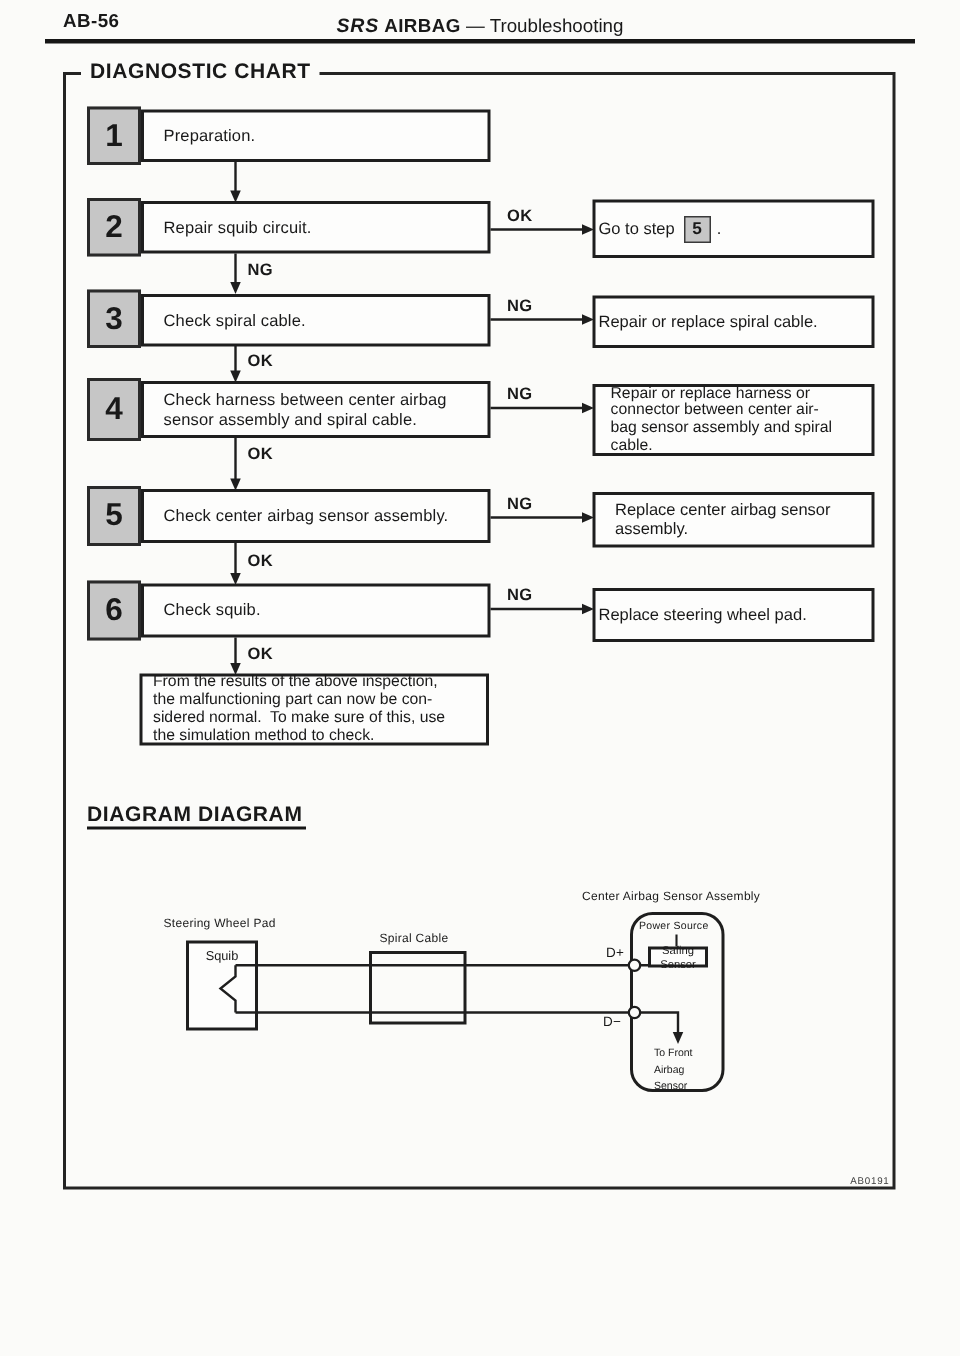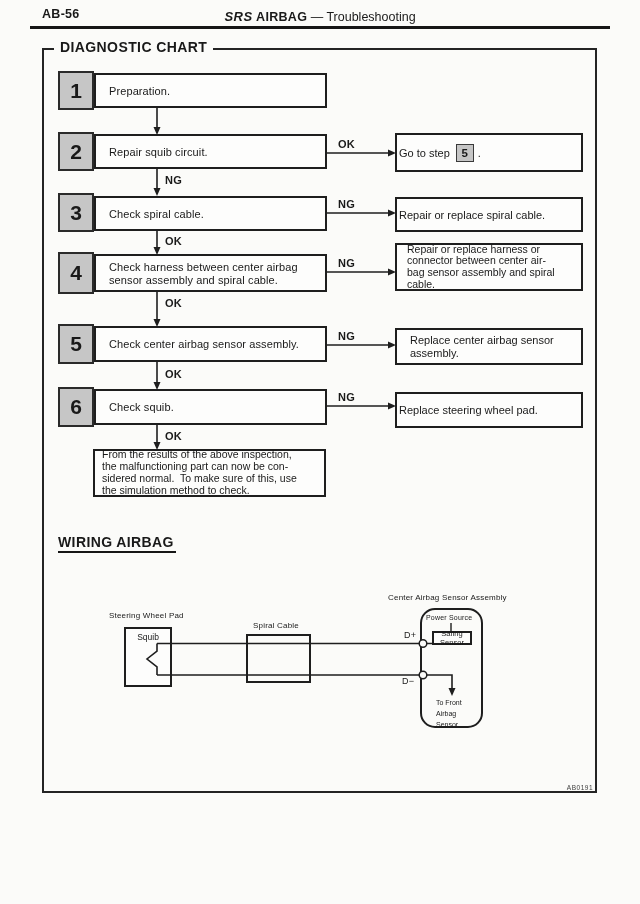--- a/index.html
+++ b/index.html
@@ -108,21 +108,21 @@
   <div class="abs rbox" style="left:395px;top:133px;width:188px;height:39px;">
     <span>Go to step</span>
     <span class="badge5">5</span>
     <span>.</span>
   </div>
 
   <div class="abs rbox" style="left:395px;top:197px;width:188px;height:35px;">
     <span>Repair or replace spiral cable.</span>
   </div>
 
-  <div class="abs rbox multi" style="left:395px;top:243px;width:188px;height:48px;">
+  <div class="abs rbox multi" style="left:395px;top:256px;width:188px;height:48px;">
     <span class="pre">Repair or replace harness or</span>
     <span class="pre">connector between center air-</span>
     <span class="pre">bag sensor assembly and spiral</span>
     <span class="pre">cable.</span>
   </div>
 
   <div class="abs rbox multi" style="left:395px;top:328px;width:188px;height:37px;font-size:11px;line-height:13px;padding-left:13px;">
     <span class="pre">Replace center airbag sensor</span>
     <span class="pre">assembly.</span>
   </div>
@@ -131,21 +131,21 @@
     <span>Replace steering wheel pad.</span>
   </div>
 
   <div class="abs concl" style="left:93px;top:449px;width:233px;height:48px;">
     <span class="pre">From the results of the above inspection,</span>
     <span class="pre">the malfunctioning part can now be con-</span>
     <span class="pre">sidered normal.  To make sure of this, use</span>
     <span class="pre">the simulation method to check.</span>
   </div>
 
-  <div class="abs wd-title">WIRING AIRBAG</div>
+  <div class="abs wd-title">DIAGRAM DIAGRAM</div>
 
   <div class="abs wlabel" style="left:388px;top:593px;">Center Airbag Sensor Assembly</div>
   <div class="abs wlabel" style="left:109px;top:611px;">Steering Wheel Pad</div>
   <div class="abs wlabel" style="left:253px;top:621px;">Spiral Cable</div>
 
   <div class="abs squib-box">
     <span>Squib</span>
   </div>
 
   <div class="abs wlabel" style="left:426px;top:614px;font-size:7px;">Power Source</div>

